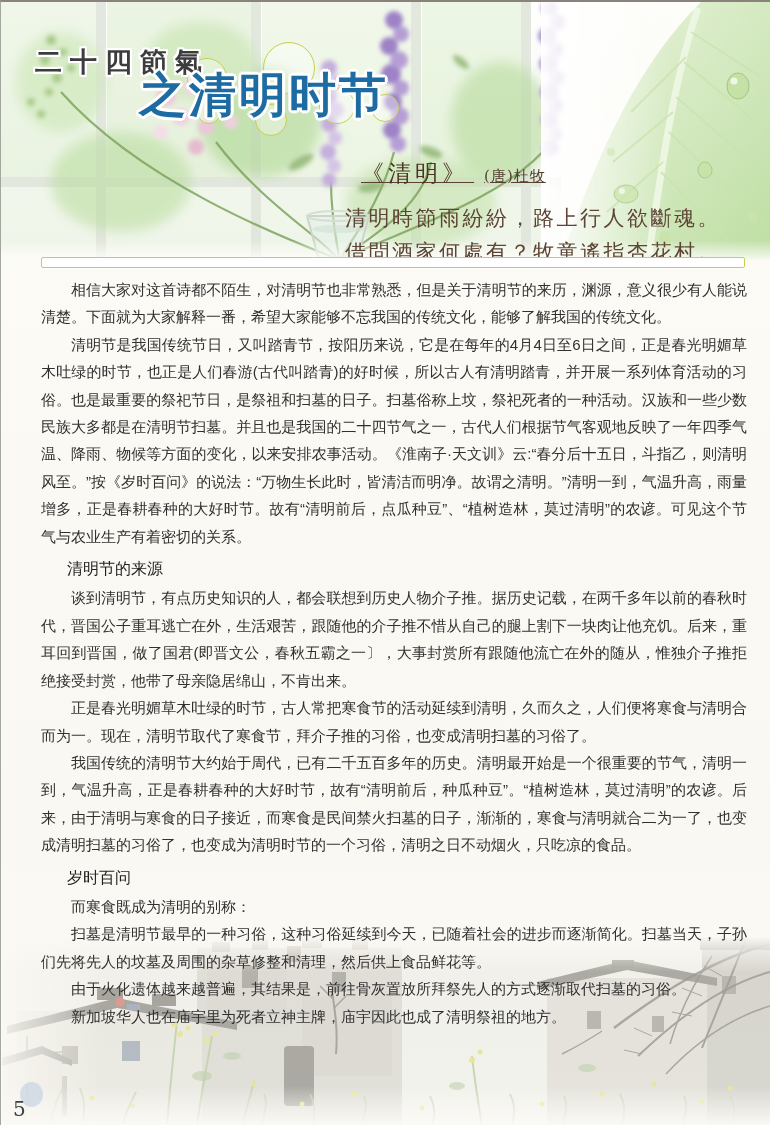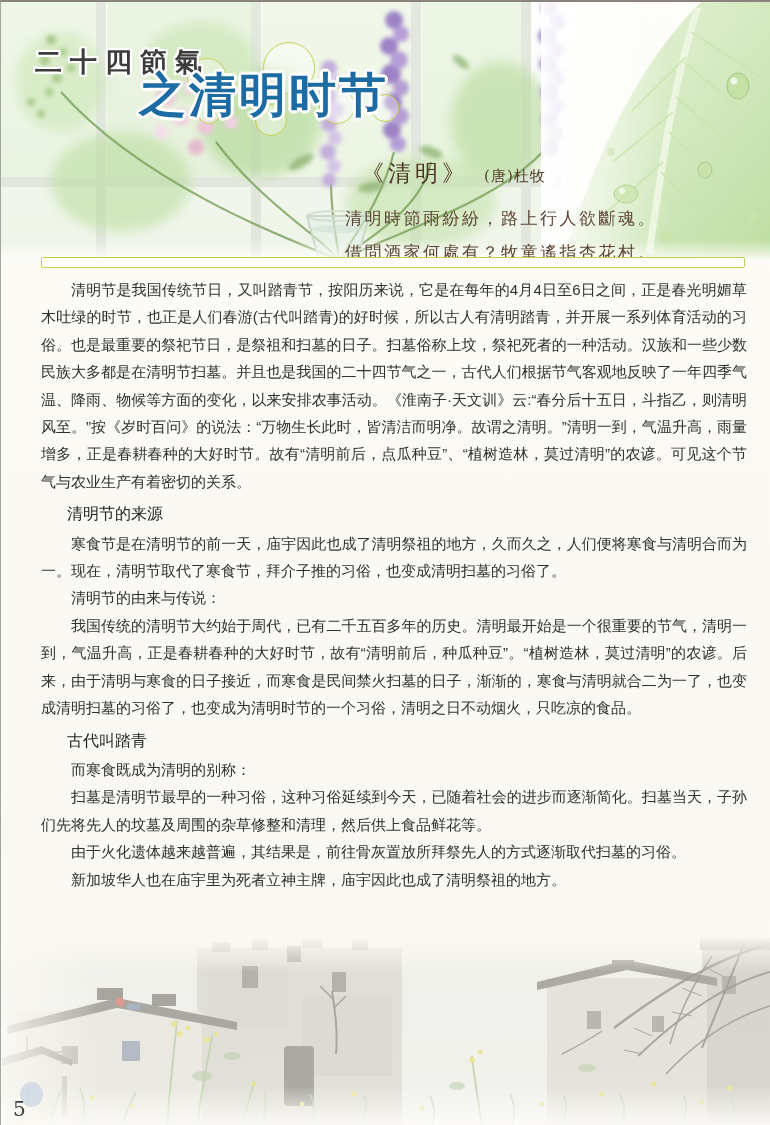--- a/index.html
+++ b/index.html
@@ -20,24 +20,24 @@
   }
   .main-title{
     position:absolute;left:138px;top:62px;z-index:4;
     font-size:47px;font-weight:bold;letter-spacing:3px;color:#1d6ba3;
     text-shadow:-2px -2px 0 #fff,2px -2px 0 #fff,-2px 2px 0 #fff,2px 2px 0 #fff,0 -3px 0 #fff,0 3px 0 #fff,-3px 0 0 #fff,3px 0 0 #fff;
   }
   .bubble{position:absolute;border:1px solid #c3cf50;border-radius:50%;
     background:rgba(255,255,255,0.38);z-index:3;}
   .poem{position:absolute;left:344px;top:156px;z-index:4;
     font-family:"DejaVu Serif","Liberation Serif",serif;color:#5a4233;}
-  .poem-title-row{margin-left:16px;margin-bottom:12px;}
+  .poem-title-row{margin-left:16px;margin-bottom:12px;text-decoration:underline;}
   .poem-title{font-size:23px;letter-spacing:4px;color:#4c3526;}
   .poem-author{font-size:15px;letter-spacing:1px;margin-left:10px;color:#54402f;}
-  .poem-line{font-size:17px;letter-spacing:2.5px;line-height:34px;color:#5d4434;}
+  .poem-line{font-size:21px;letter-spacing:2.5px;line-height:34px;color:#5d4434;}
   
   .divider{position:absolute;left:40px;top:255px;width:702px;height:9px;z-index:4;
     background:#ffffff;border:1px solid #c6cf4f;border-radius:2px;}
   
   .article{position:absolute;left:40px;top:274px;width:706px;z-index:3;
     font-size:15px;line-height:27.4px;color:#303030;text-align:justify;}
   .article .para{text-indent:2em;margin:0;}
   .article .heading{font-weight:normal;font-size:16px;color:#1f1f1f;margin:5px 0 2px 26px;text-indent:0;}
   
   .photo{position:absolute;left:1px;bottom:1px;width:768px;height:190px;z-index:1;}
@@ -234,26 +234,27 @@
         <span class="poem-author">(唐)杜牧</span>
       </div>
       <div class="poem-line">清明時節雨紛紛，路上行人欲斷魂。</div>
       <div class="poem-line">借問酒家何處有？牧童遙指杏花村。</div>
     </div>
   </div>
 
   <div class="divider"></div>
 
   <div class="article">
+    <p class="para">相信大家对这首诗都不陌生，对清明节也非常熟悉，但是关于清明节的来历，渊源，意义很少有人能说清楚。下面就为大家解释一番，希望大家能够不忘我国的传统文化，能够了解我国的传统文化。</p>
     <p class="para">清明节是我国传统节日，又叫踏青节，按阳历来说，它是在每年的4月4日至6日之间，正是春光明媚草木吐绿的时节，也正是人们春游(古代叫踏青)的好时候，所以古人有清明踏青，并开展一系列体育活动的习俗。也是最重要的祭祀节日，是祭祖和扫墓的日子。扫墓俗称上坟，祭祀死者的一种活动。汉族和一些少数民族大多都是在清明节扫墓。并且也是我国的二十四节气之一，古代人们根据节气客观地反映了一年四季气温、降雨、物候等方面的变化，以来安排农事活动。《淮南子·天文训》云:“春分后十五日，斗指乙，则清明风至。”按《岁时百问》的说法：“万物生长此时，皆清洁而明净。故谓之清明。”清明一到，气温升高，雨量增多，正是春耕春种的大好时节。故有“清明前后，点瓜种豆”、“植树造林，莫过清明”的农谚。可见这个节气与农业生产有着密切的关系。</p>
     <p class="heading">清明节的来源</p>
-    <p class="para">寒食节是在清明节的前一天，庙宇因此也成了清明祭祖的地方，久而久之，人们便将寒食与清明合而为一。现在，清明节取代了寒食节，拜介子推的习俗，也变成清明扫墓的习俗了。</p>
-    <p class="para">清明节的由来与传说：</p>
+    <p class="para">谈到清明节，有点历史知识的人，都会联想到历史人物介子推。据历史记载，在两千多年以前的春秋时代，晋国公子重耳逃亡在外，生活艰苦，跟随他的介子推不惜从自己的腿上割下一块肉让他充饥。后来，重耳回到晋国，做了国君(即晋文公，春秋五霸之一〕，大事封赏所有跟随他流亡在外的随从，惟独介子推拒绝接受封赏，他带了母亲隐居绵山，不肯出来。</p>
+    <p class="para">正是春光明媚草木吐绿的时节，古人常把寒食节的活动延续到清明，久而久之，人们便将寒食与清明合而为一。现在，清明节取代了寒食节，拜介子推的习俗，也变成清明扫墓的习俗了。</p>
     <p class="para">我国传统的清明节大约始于周代，已有二千五百多年的历史。清明最开始是一个很重要的节气，清明一到，气温升高，正是春耕春种的大好时节，故有“清明前后，种瓜种豆”。“植树造林，莫过清明”的农谚。后来，由于清明与寒食的日子接近，而寒食是民间禁火扫墓的日子，渐渐的，寒食与清明就合二为一了，也变成清明扫墓的习俗了，也变成为清明时节的一个习俗，清明之日不动烟火，只吃凉的食品。</p>
-    <p class="heading">古代叫踏青</p>
+    <p class="heading">岁时百问</p>
     <p class="para">而寒食既成为清明的别称：</p>
     <p class="para">扫墓是清明节最早的一种习俗，这种习俗延续到今天，已随着社会的进步而逐渐简化。扫墓当天，子孙们先将先人的坟墓及周围的杂草修整和清理，然后供上食品鲜花等。</p>
     <p class="para">由于火化遗体越来越普遍，其结果是，前往骨灰置放所拜祭先人的方式逐渐取代扫墓的习俗。</p>
     <p class="para">新加坡华人也在庙宇里为死者立神主牌，庙宇因此也成了清明祭祖的地方。</p>
 
   </div>
 
   <div class="photo">
     <svg width="768" height="190" viewBox="0 0 768 190">
       <defs>

